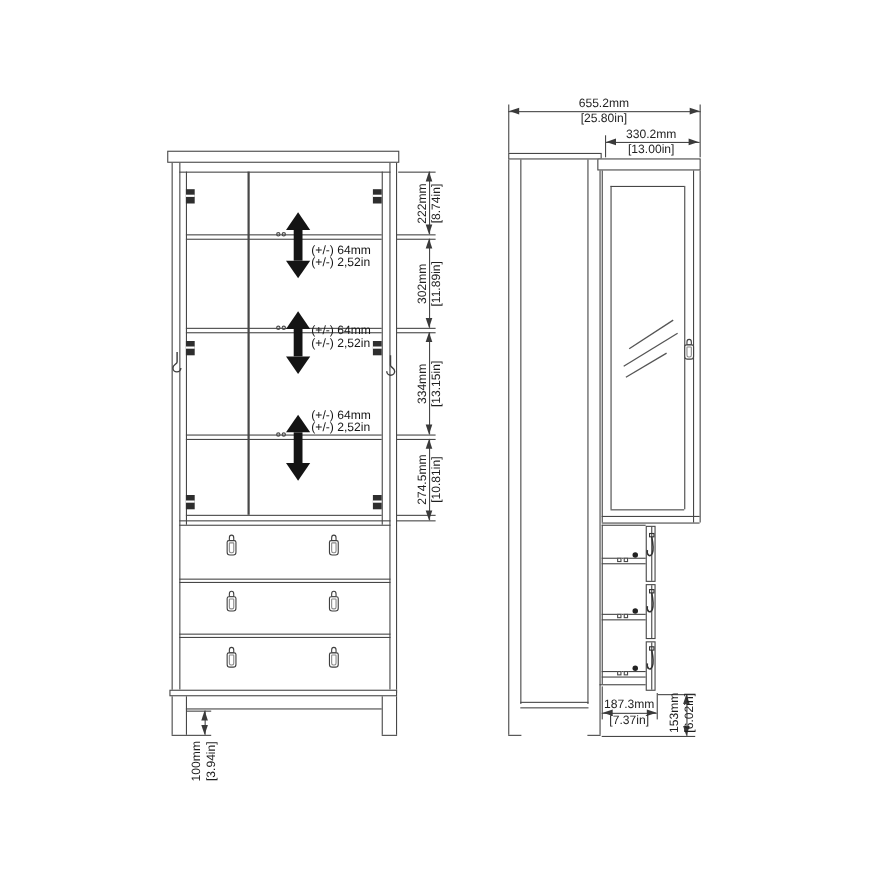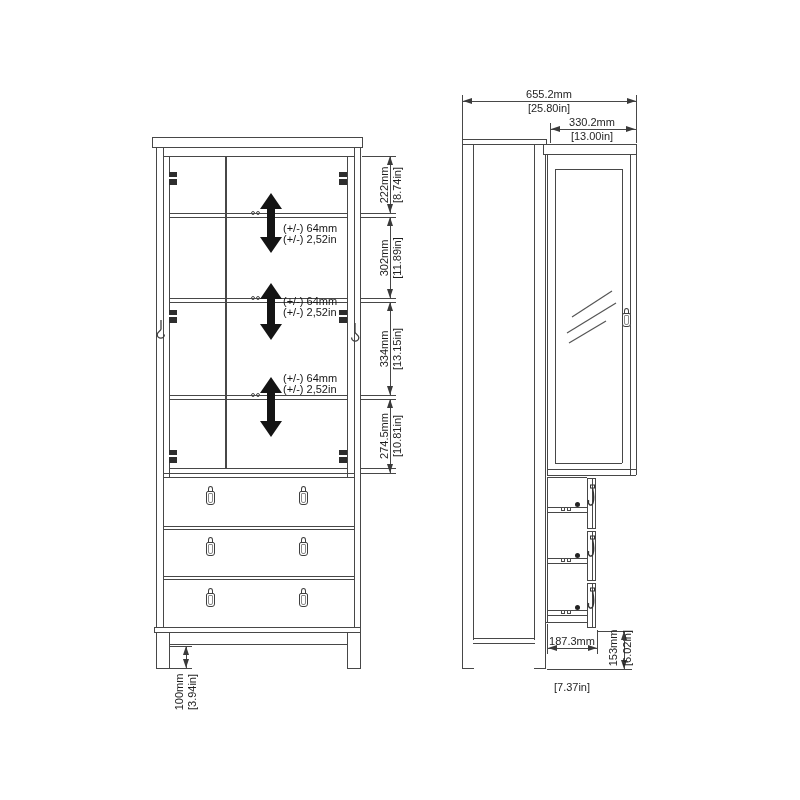--- a/index.html
+++ b/index.html
@@ -303,21 +303,21 @@
       </svg>
     </div>
 
     <div>
       <div class="v" style="left:547px;top:624px;height:30px;"></div>
       <div class="v" style="left:597px;top:630px;height:24px;"></div>
       <div class="h" style="left:547px;top:648px;width:50px;"></div>
       <div class="ah al" style="left:548px;top:644.5px;"></div>
       <div class="ah ar" style="left:588px;top:644.5px;"></div>
       <span class="t" style="left:572px;top:641px;">187.3mm</span>
-      <span class="t" style="left:572px;top:655px;margin-top:32px;">[7.37in]</span>
+      <span class="t" style="left:572px;top:655px;">[7.37in]</span>
     </div>
 
     <div>
       <div class="h" style="left:598px;top:631px;width:34px;"></div>
       <div class="h" style="left:547px;top:669px;width:85px;"></div>
       <div class="v" style="left:624px;top:631px;height:38px;"></div>
       <div class="ah au" style="left:621px;top:631px;"></div>
       <div class="ah ad" style="left:621px;top:660px;"></div>
       <span class="rt" style="left:613px;top:648px;">153mm</span>
       <span class="rt" style="left:627px;top:648px;">[6.02in]</span>

